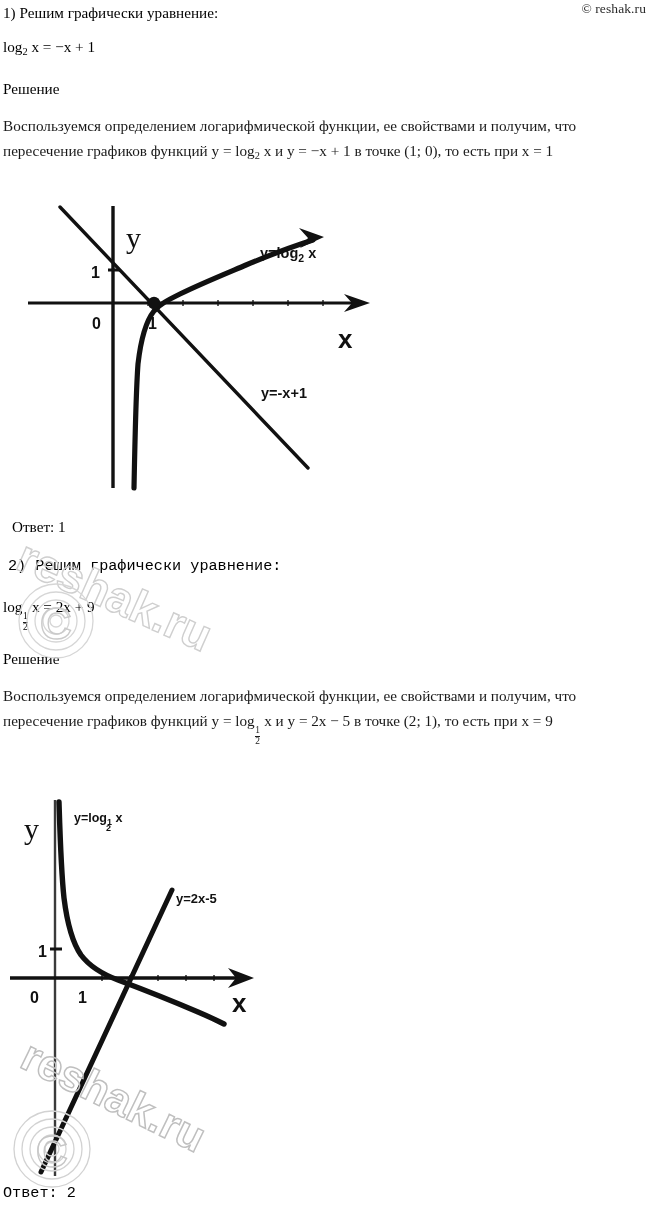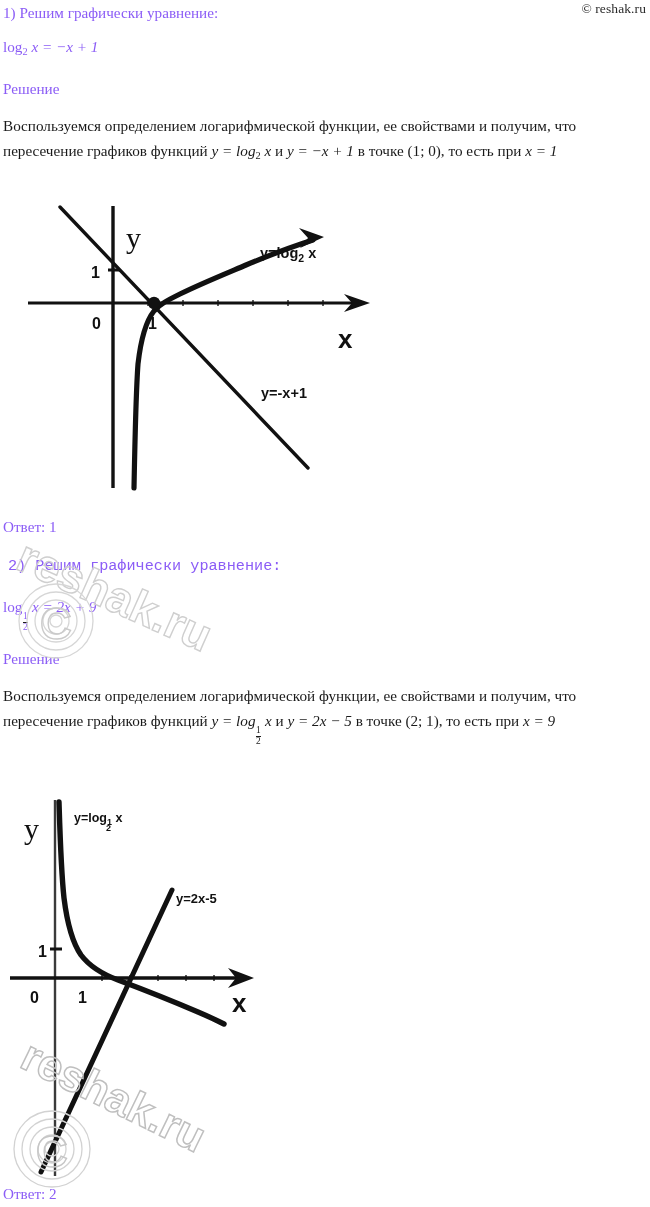--- a/index.html
+++ b/index.html
@@ -22,37 +22,37 @@
     position: absolute;
     inset: 0;
   }
 
   
   .txt {
     position: absolute;
     font-family: "Liberation Serif", "DejaVu Serif", serif;
     font-size: 15.2px;
     line-height: 21px;
-    color: #8b5cf6;
+    color: #000000;
     white-space: nowrap;
   }
 
   .copyright {
     position: absolute;
     right: 4px;
     top: 1px;
     font-size: 13.5px;
     font-family: "Liberation Serif", "DejaVu Serif", serif;
     color: #2a2a2a;
     letter-spacing: .1px;
     text-align: right;
   }
 
   
-  .it { font-style: italic; }
+  .it { }
   .sub {
     font-size: .68em;
     vertical-align: -0.32em;
     font-style: normal;
   }
   .mfrac {
     display: inline-flex;
     flex-direction: column;
     align-items: center;
     font-size: .62em;
@@ -139,21 +139,21 @@
       <text x="84" y="133" font-family="Liberation Sans, sans-serif" font-size="16" font-weight="bold" fill="#111">0</text>
       <text x="140" y="133" font-family="Liberation Sans, sans-serif" font-size="16" font-weight="bold" fill="#111">1</text>
 
       <text x="252" y="62" font-family="Liberation Sans, sans-serif" font-size="14.5" font-weight="bold" fill="#111">
         <tspan>y=log</tspan><tspan font-size="10.5" dy="4">2</tspan><tspan font-size="14.5" dy="-4"> x</tspan>
       </text>
       <text x="253" y="202" font-family="Liberation Sans, sans-serif" font-size="14.5" font-weight="bold" fill="#111">y=-x+1</text>
     </svg>
   </div>
 
-  <div class="txt" style="left:3px; top:516px;">Ответ: 1</div>
+  <div class="txt" style="left:12px; top:516px;">Ответ: 1</div>
 
   <div class="txt" style="left:8px; top:556px;font-family:Liberation Mono, monospace;">2) Решим графически уравнение:</div>
 
   <div class="txt" style="left:3px; top:596px;">
     <span>log</span><span class="mfrac">
         <span class="num">1</span>
         <span class="den">2</span>
       </span><span class="it"> x = 2x + 9</span>
   </div>
 
@@ -198,21 +198,21 @@
 
       <text x="72" y="50" font-family="Liberation Sans, sans-serif" font-size="12.5" font-weight="bold" fill="#111">
         <tspan>y=log</tspan><tspan font-size="9" dy="3">1</tspan><tspan font-size="12.5" dy="-3"> x</tspan>
       </text>
       <text x="104" y="59" font-family="Liberation Sans, sans-serif" font-size="9" font-weight="bold" fill="#111">2</text>
 
       <text x="174" y="131" font-family="Liberation Sans, sans-serif" font-size="13" font-weight="bold" fill="#111">y=2x-5</text>
     </svg>
   </div>
 
-  <div class="txt" style="left:3px; top:1183px;">Ответ: 2</div>
+  <div class="txt" style="left:3px; top:1183px;font-family:Liberation Mono, monospace;">Ответ: 2</div>
 
   <div class="wm" style="left:-6px; top:543px;">
     <svg width="190" height="150" viewBox="0 0 190 150">
       <g transform="rotate(24 95 75)">
         <text x="6" y="60" font-family="Liberation Sans, sans-serif" font-size="46" font-weight="bold" fill="none" stroke="#cfcfcf" stroke-width="1.4">reshak.ru</text>
       </g>
       <g fill="none" stroke="#d6d6d6">
         <circle cx="62" cy="78" r="37" stroke-width="1.3"></circle>
         <circle cx="62" cy="78" r="29" stroke-width="1.3"></circle>
         <circle cx="62" cy="78" r="21" stroke-width="1.3"></circle>

